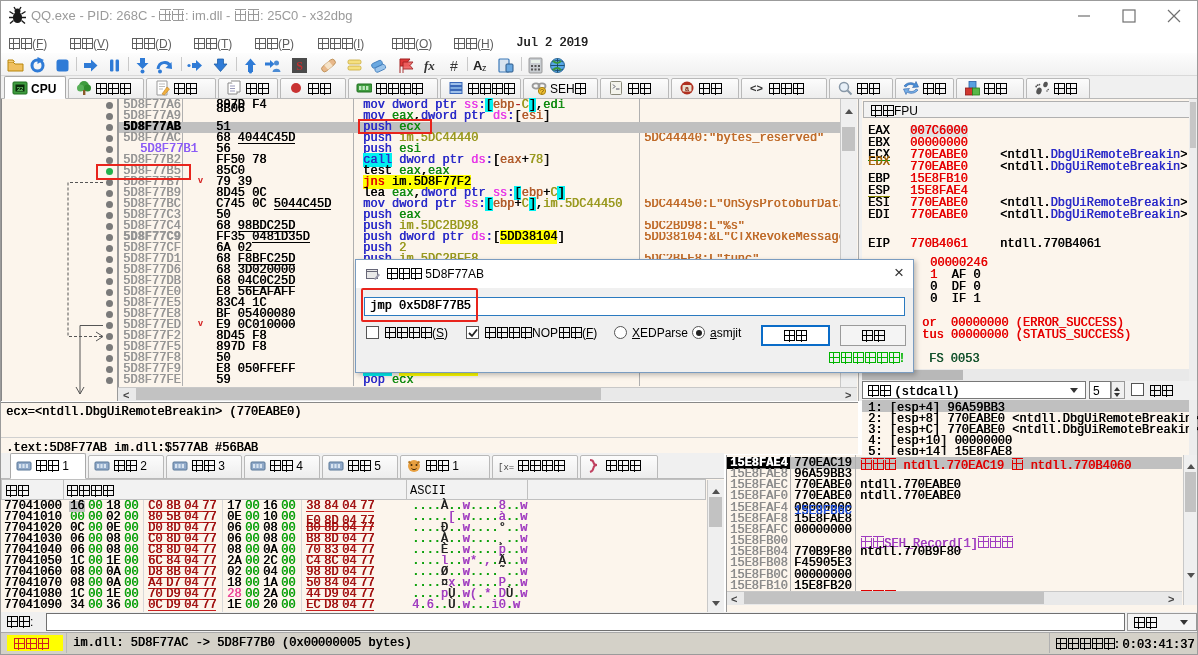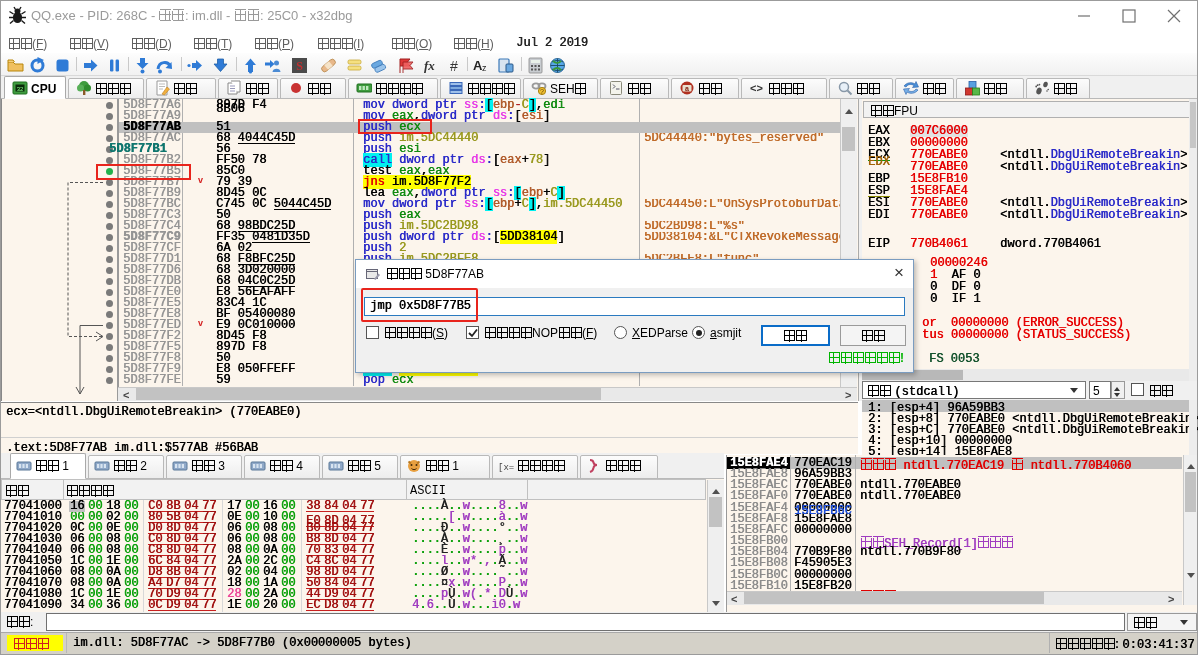--- a/index.html
+++ b/index.html
@@ -300,21 +300,21 @@
 <div class="dot" style="left:106px;top:322px;background:#7a7a7a"></div>
 <div class="dot" style="left:106px;top:333px;background:#7a7a7a"></div>
 <div class="dot" style="left:106px;top:344px;background:#7a7a7a"></div>
 <div class="dot" style="left:106px;top:355px;background:#7a7a7a"></div>
 <div class="dot" style="left:106px;top:366px;background:#7a7a7a"></div>
 <div class="dot" style="left:106px;top:377px;background:#7a7a7a"></div>
 <div class="abs mono" style="left:123px;top:100px;color:#959595;font-weight:normal">5D8F77A6</div>
 <div class="abs mono" style="left:123px;top:111px;color:#959595;font-weight:normal">5D8F77A9</div>
 <div class="abs mono" style="left:123px;top:122px;color:#000;font-weight:bold">5D8F77AB</div>
 <div class="abs mono" style="left:123px;top:133px;color:#959595;font-weight:normal">5D8F77AC</div>
-<div class="abs mono" style="left:109px;top:144px;color:#0f766e;font-weight:bold">5D8F77B1</div>
+<div class="abs mono" style="left:140px;top:144px;color:#8b5cf6;font-weight:normal">5D8F77B1</div>
 <div class="abs mono" style="left:123px;top:155px;color:#959595;font-weight:normal">5D8F77B2</div>
 <div class="abs mono" style="left:123px;top:166px;color:#959595;font-weight:normal">5D8F77B5</div>
 <div class="abs mono" style="left:123px;top:177px;color:#959595;font-weight:normal">5D8F77B7</div>
 <div class="abs mono" style="left:123px;top:188px;color:#959595;font-weight:normal">5D8F77B9</div>
 <div class="abs mono" style="left:123px;top:199px;color:#959595;font-weight:normal">5D8F77BC</div>
 <div class="abs mono" style="left:123px;top:210px;color:#959595;font-weight:normal">5D8F77C3</div>
 <div class="abs mono" style="left:123px;top:221px;color:#959595;font-weight:normal">5D8F77C4</div>
 <div class="abs mono" style="left:123px;top:232px;color:#959595;font-weight:bold">5D8F77C9</div>
 <div class="abs mono" style="left:123px;top:243px;color:#959595;font-weight:normal">5D8F77CF</div>
 <div class="abs mono" style="left:123px;top:254px;color:#959595;font-weight:normal">5D8F77D1</div>
@@ -408,21 +408,21 @@
 <div class="abs mono" style="left:868px;top:186.25px;color:#000"><span style="display:inline-block;background:linear-gradient(#8a8a00,#8a8a00) 0 9.6px/100% 1.6px no-repeat;">ESP</span></div>
 <div class="abs mono" style="left:910px;top:186.25px;color:#e60000;">15E8FAE4</div>
 <div class="abs mono" style="left:868px;top:198.3px;color:#000"><span style="">ESI</span></div>
 <div class="abs mono" style="left:910px;top:198.3px;color:#e60000;">770EABE0</div>
 <div class="abs mono" style="left:1000px;top:198.3px;color:#000">&lt;ntdll.<span style="color:#2929c8">DbgUiRemoteBreakin</span>&gt;</div>
 <div class="abs mono" style="left:868px;top:210.35000000000002px;color:#000"><span style="">EDI</span></div>
 <div class="abs mono" style="left:910px;top:210.35000000000002px;color:#e60000;">770EABE0</div>
 <div class="abs mono" style="left:1000px;top:210.35000000000002px;color:#000">&lt;ntdll.<span style="color:#2929c8">DbgUiRemoteBreakin</span>&gt;</div>
 <div class="abs mono" style="left:868px;top:239.27px;color:#000">EIP</div>
 <div class="abs mono" style="left:910px;top:239.27px;color:#e60000">770B4061</div>
-<div class="abs mono" style="left:1000px;top:239.27px;color:#000">dword.770B4061</div>
+<div class="abs mono" style="left:1000px;top:239.27px;color:#000">ntdll.770B4061</div>
 <div class="abs mono" style="left:930px;top:258px;color:#e60000">00000246</div>
 <div class="abs mono" style="left:930px;top:270px;color:#000"><span style="color:#e60000">1</span>  AF 0</div>
 <div class="abs mono" style="left:930px;top:282px;color:#000">0  DF 0</div>
 <div class="abs mono" style="left:930px;top:294px;color:#000">0  IF 1</div>
 <div class="abs mono" style="left:922px;top:318px;color:#e60000">or  00000000 (ERROR_SUCCESS)</div>
 <div class="abs mono" style="left:922px;top:330px;color:#e60000">tus 00000000 (STATUS_SUCCESS)</div>
 <div class="abs mono" style="left:929px;top:354px;color:#14532d">FS 0053</div>
 <div class="abs" style="left:1189px;top:99px;width:8px;height:302px;background:#ededed"></div>
 <div class="abs" style="left:1190px;top:102px;width:6px;height:46px;background:#c6c6c6"></div>
 <div class="abs" style="left:862px;top:369px;width:327px;height:12px;background:#e9e9e9"></div>

